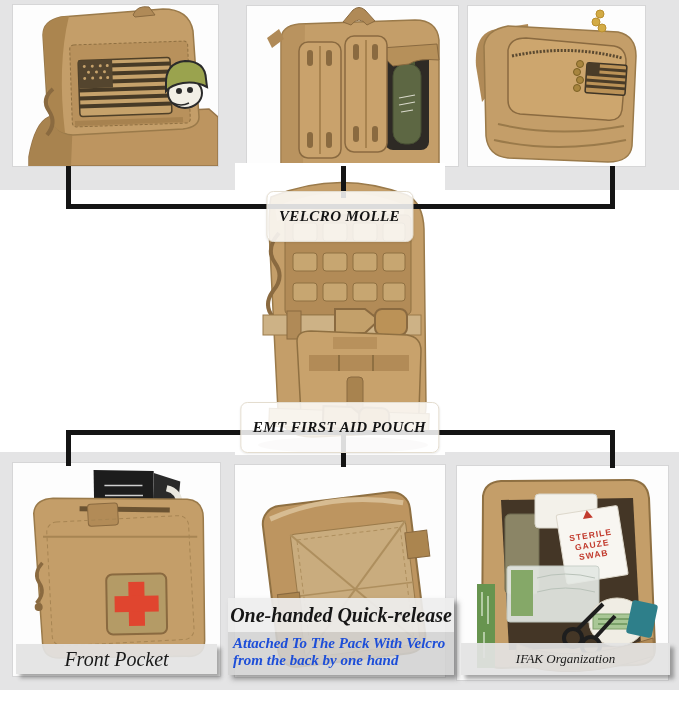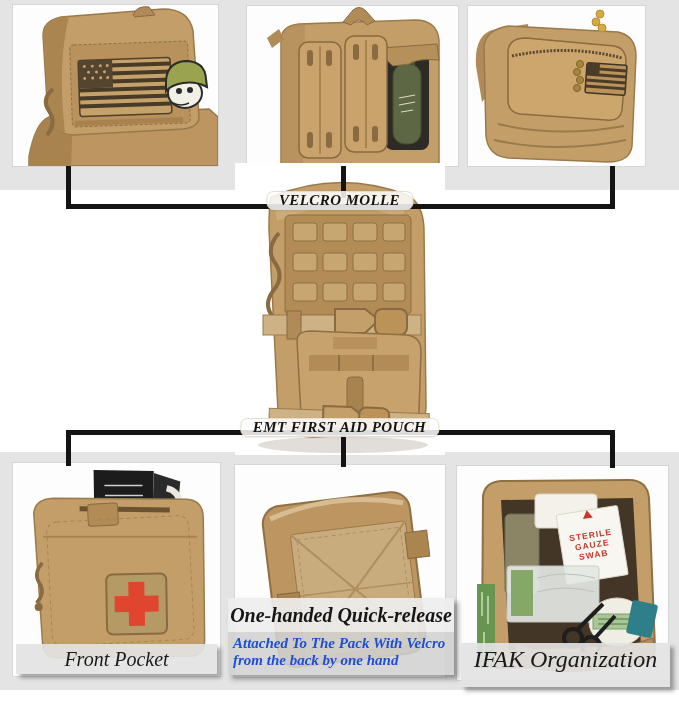--- a/index.html
+++ b/index.html
@@ -7,27 +7,27 @@
           font-family:"Liberation Serif", serif;}
   .band{position:absolute;left:0;width:679px;background:#e4e4e5;z-index:1;}
   .band.top{top:0;height:190px;}
   .band.bottom{top:452px;height:238px;}
   .photo{position:absolute;background:#fdfdfd;box-shadow:0 0 0 1px rgba(0,0,0,0.06);
          overflow:hidden;z-index:2;}
   .photo svg{display:block;}
   .line{position:absolute;background:#141414;z-index:3;}
   .tag{position:absolute;left:50%;transform:translateX(-50%);z-index:5;
        background:rgba(255,255,255,0.85);border:1px solid #e4ddcf;border-radius:7px;
-       padding:0 12px;font-weight:bold;font-style:italic;font-size:15px;color:#141414;
+       padding:16px 12px;font-weight:bold;font-style:italic;font-size:15px;color:#141414;
        white-space:nowrap;letter-spacing:0.4px;box-shadow:0 1px 2px rgba(0,0,0,0.08);}
   .caption{position:absolute;z-index:6;background:rgba(227,227,227,0.92);
            box-shadow:4px 4px 4px rgba(60,60,60,0.45);text-align:center;
            font-weight:normal;font-style:italic;color:#191919;}
   .caption.front{left:16px;top:644px;width:201px;height:30px;font-size:20px;line-height:30px;}
-  .caption.ifak{left:461px;top:643px;width:209px;height:44px;font-size:24px;line-height:32px;}
+  .caption.ifak{left:461px;top:643px;width:209px;height:32px;font-size:13px;line-height:32px;}
   .qr-block{position:absolute;left:228px;top:598px;width:226px;z-index:6;
             box-shadow:4px 4px 5px rgba(60,60,60,0.5);}
   .qr-title{background:rgba(238,238,238,0.92);font-weight:bold;font-style:italic;
             font-size:20px;line-height:34px;text-align:center;color:#161616;white-space:nowrap;}
   .qr-lines{background:rgba(209,209,209,0.88);font-weight:bold;font-style:italic;
             font-size:15px;line-height:17px;padding:3px 4px 6px 5px;color:#1d4ed8;text-align:left;}
 </style>
 </head>
 <body>
 
@@ -299,21 +299,21 @@
   <div class="line" style="left:66px;top:166px;width:5px;height:43px"></div>
   <div class="line" style="left:610px;top:166px;width:5px;height:43px"></div>
   <div class="line" style="left:66px;top:204px;width:549px;height:5px"></div>
   <div class="line" style="left:341px;top:166px;width:5px;height:32px"></div>
   <div class="line" style="left:66px;top:430px;width:549px;height:5px"></div>
   <div class="line" style="left:66px;top:430px;width:5px;height:36px"></div>
   <div class="line" style="left:610px;top:430px;width:5px;height:38px"></div>
   <div class="line" style="left:341px;top:434px;width:5px;height:33px"></div>
 
   <div class="tag" style="top:191px">VELCRO MOLLE</div>
-  <div class="tag" style="top:418px">EMT FIRST AID POUCH</div>
+  <div class="tag" style="top:402px">EMT FIRST AID POUCH</div>
 
   <div class="caption front">Front Pocket</div>
 
   <div class="qr-block">
     <div class="qr-title">One-handed Quick-release</div>
     <div class="qr-lines">
       <div>Attached To The Pack With Velcro</div>
       <div>from the back by one hand</div>
     </div>
   </div>

